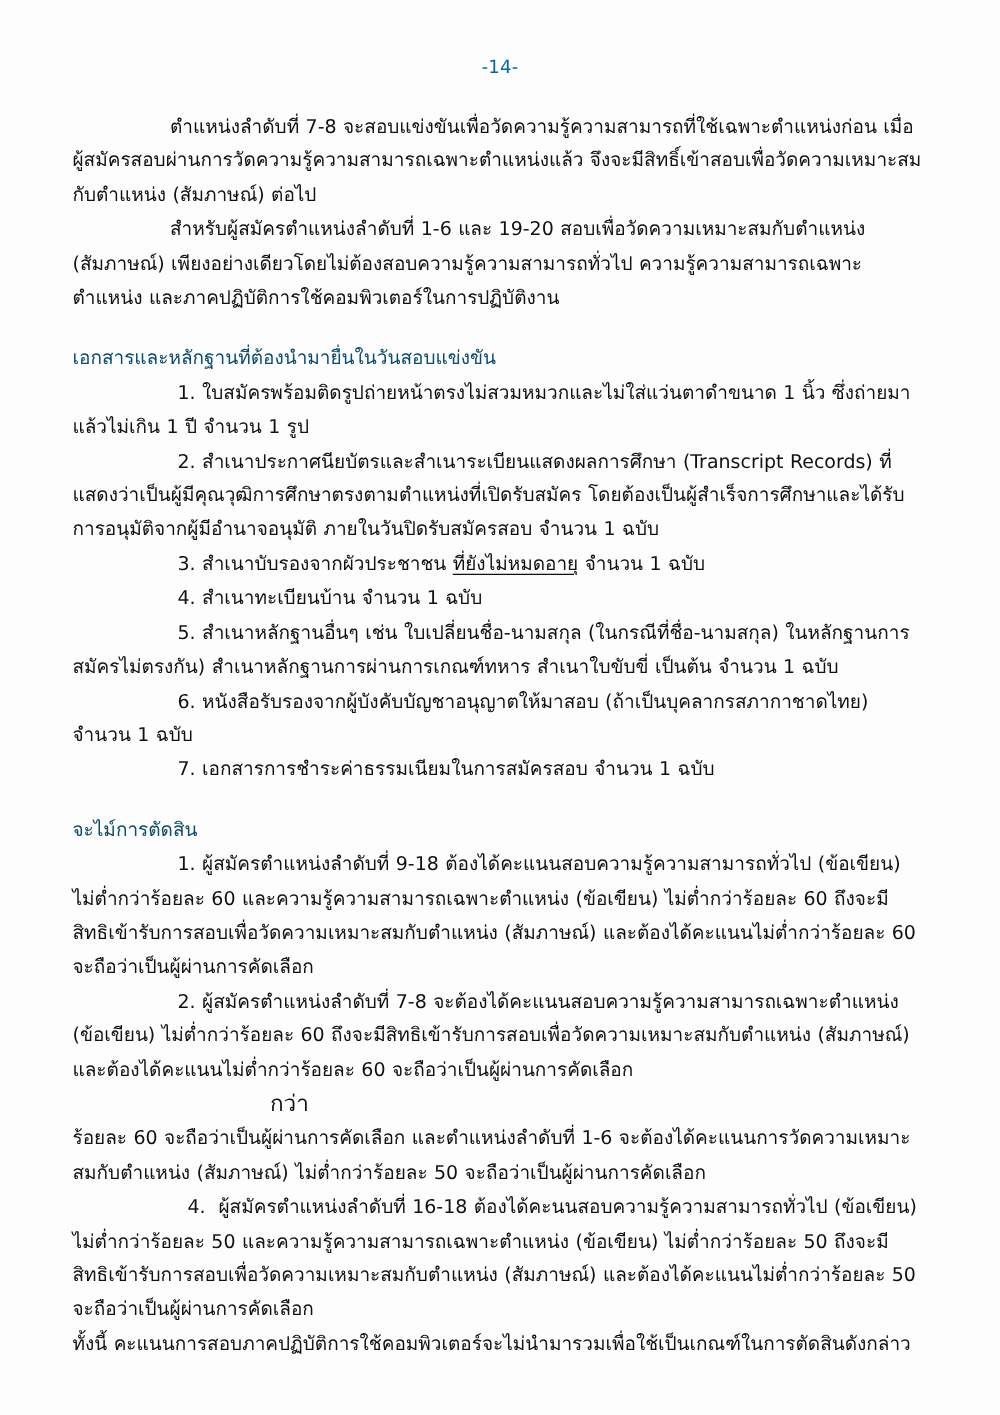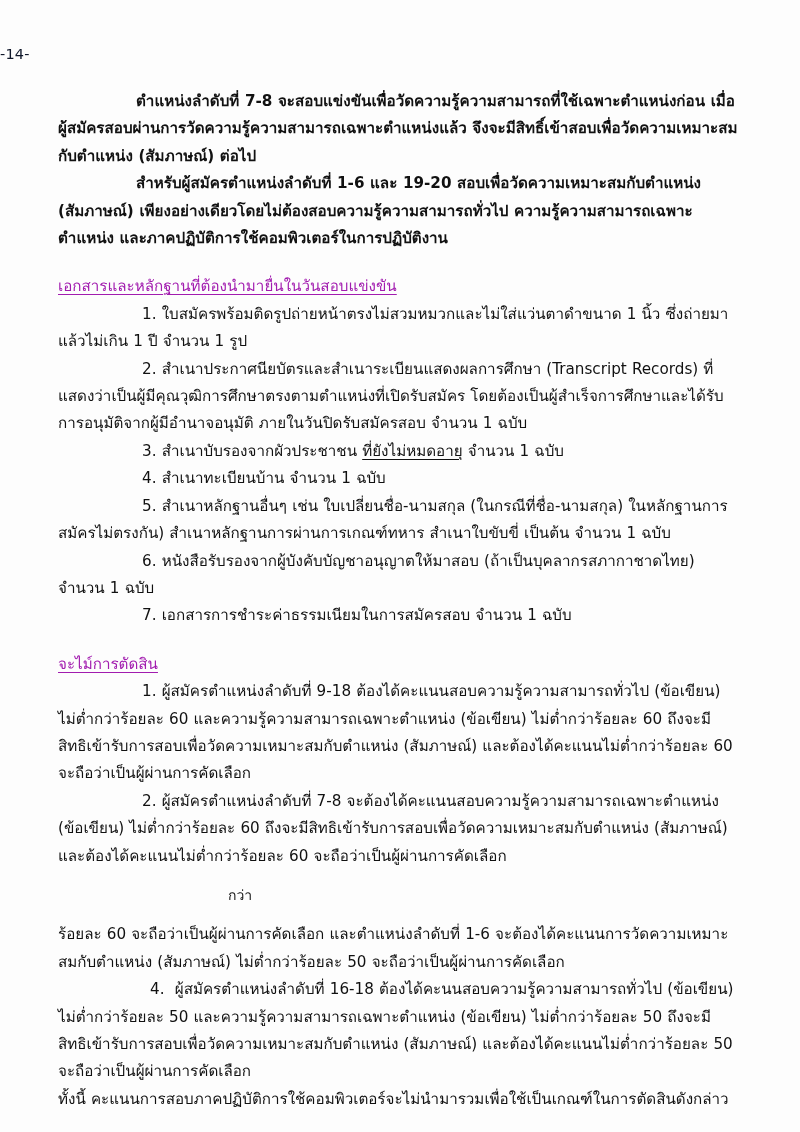--- a/index.html
+++ b/index.html
@@ -19,72 +19,71 @@
     position: absolute;
     inset: 0;
     background: #fdfdfd;
     padding: 0;
   }
   .page-number {
     position: absolute;
     top: 46px;
     left: 0;
     width: 800px;
+    text-align: center;
     font-size: 14.5px;
-    color: #0f172a;
+    color: #0369a1;
     letter-spacing: 0.2px;
   }
   .content {
     position: absolute;
     top: 88px;
     left: 58px;
     width: 680px;
   }
   p.para {
     margin: 0;
     font-size: 15.2px;
     line-height: 27.4px;
     color: #111111;
     text-align: left;
     white-space: normal;
     word-spacing: 0.3px;
   }
   p.para.first-indent {
     text-indent: 78px;
-    font-weight: bold;
   }
   p.para.list-item {
     text-indent: 84px;
   }
   p.para.list-item-b {
     text-indent: 92px;
   }
   .heading {
     margin: 0;
     font-size: 15.2px;
     line-height: 27.4px;
-    color: #a21caf;
-    text-decoration: underline;
+    color: #0c4a6e;
     text-underline-offset: 3px;
     display: inline-block;
   }
   .heading-wrap {
     margin: 0;
     line-height: 27.4px;
     padding-top: 6px;
   }
   .emph {
     font-weight: normal;
     text-decoration: underline;
     text-underline-offset: 2.5px;
   }
   .gap-md { height: 14px; }
   .hang-word {
-    margin: 12px;
-    font-size: 14px;
+    margin: 0;
+    font-size: 18px;
     line-height: 27.4px;
     text-indent: 158px;
     color: #111111;
   }
 </style>
 </head>
 <body>
 
 <div class="page">
 

